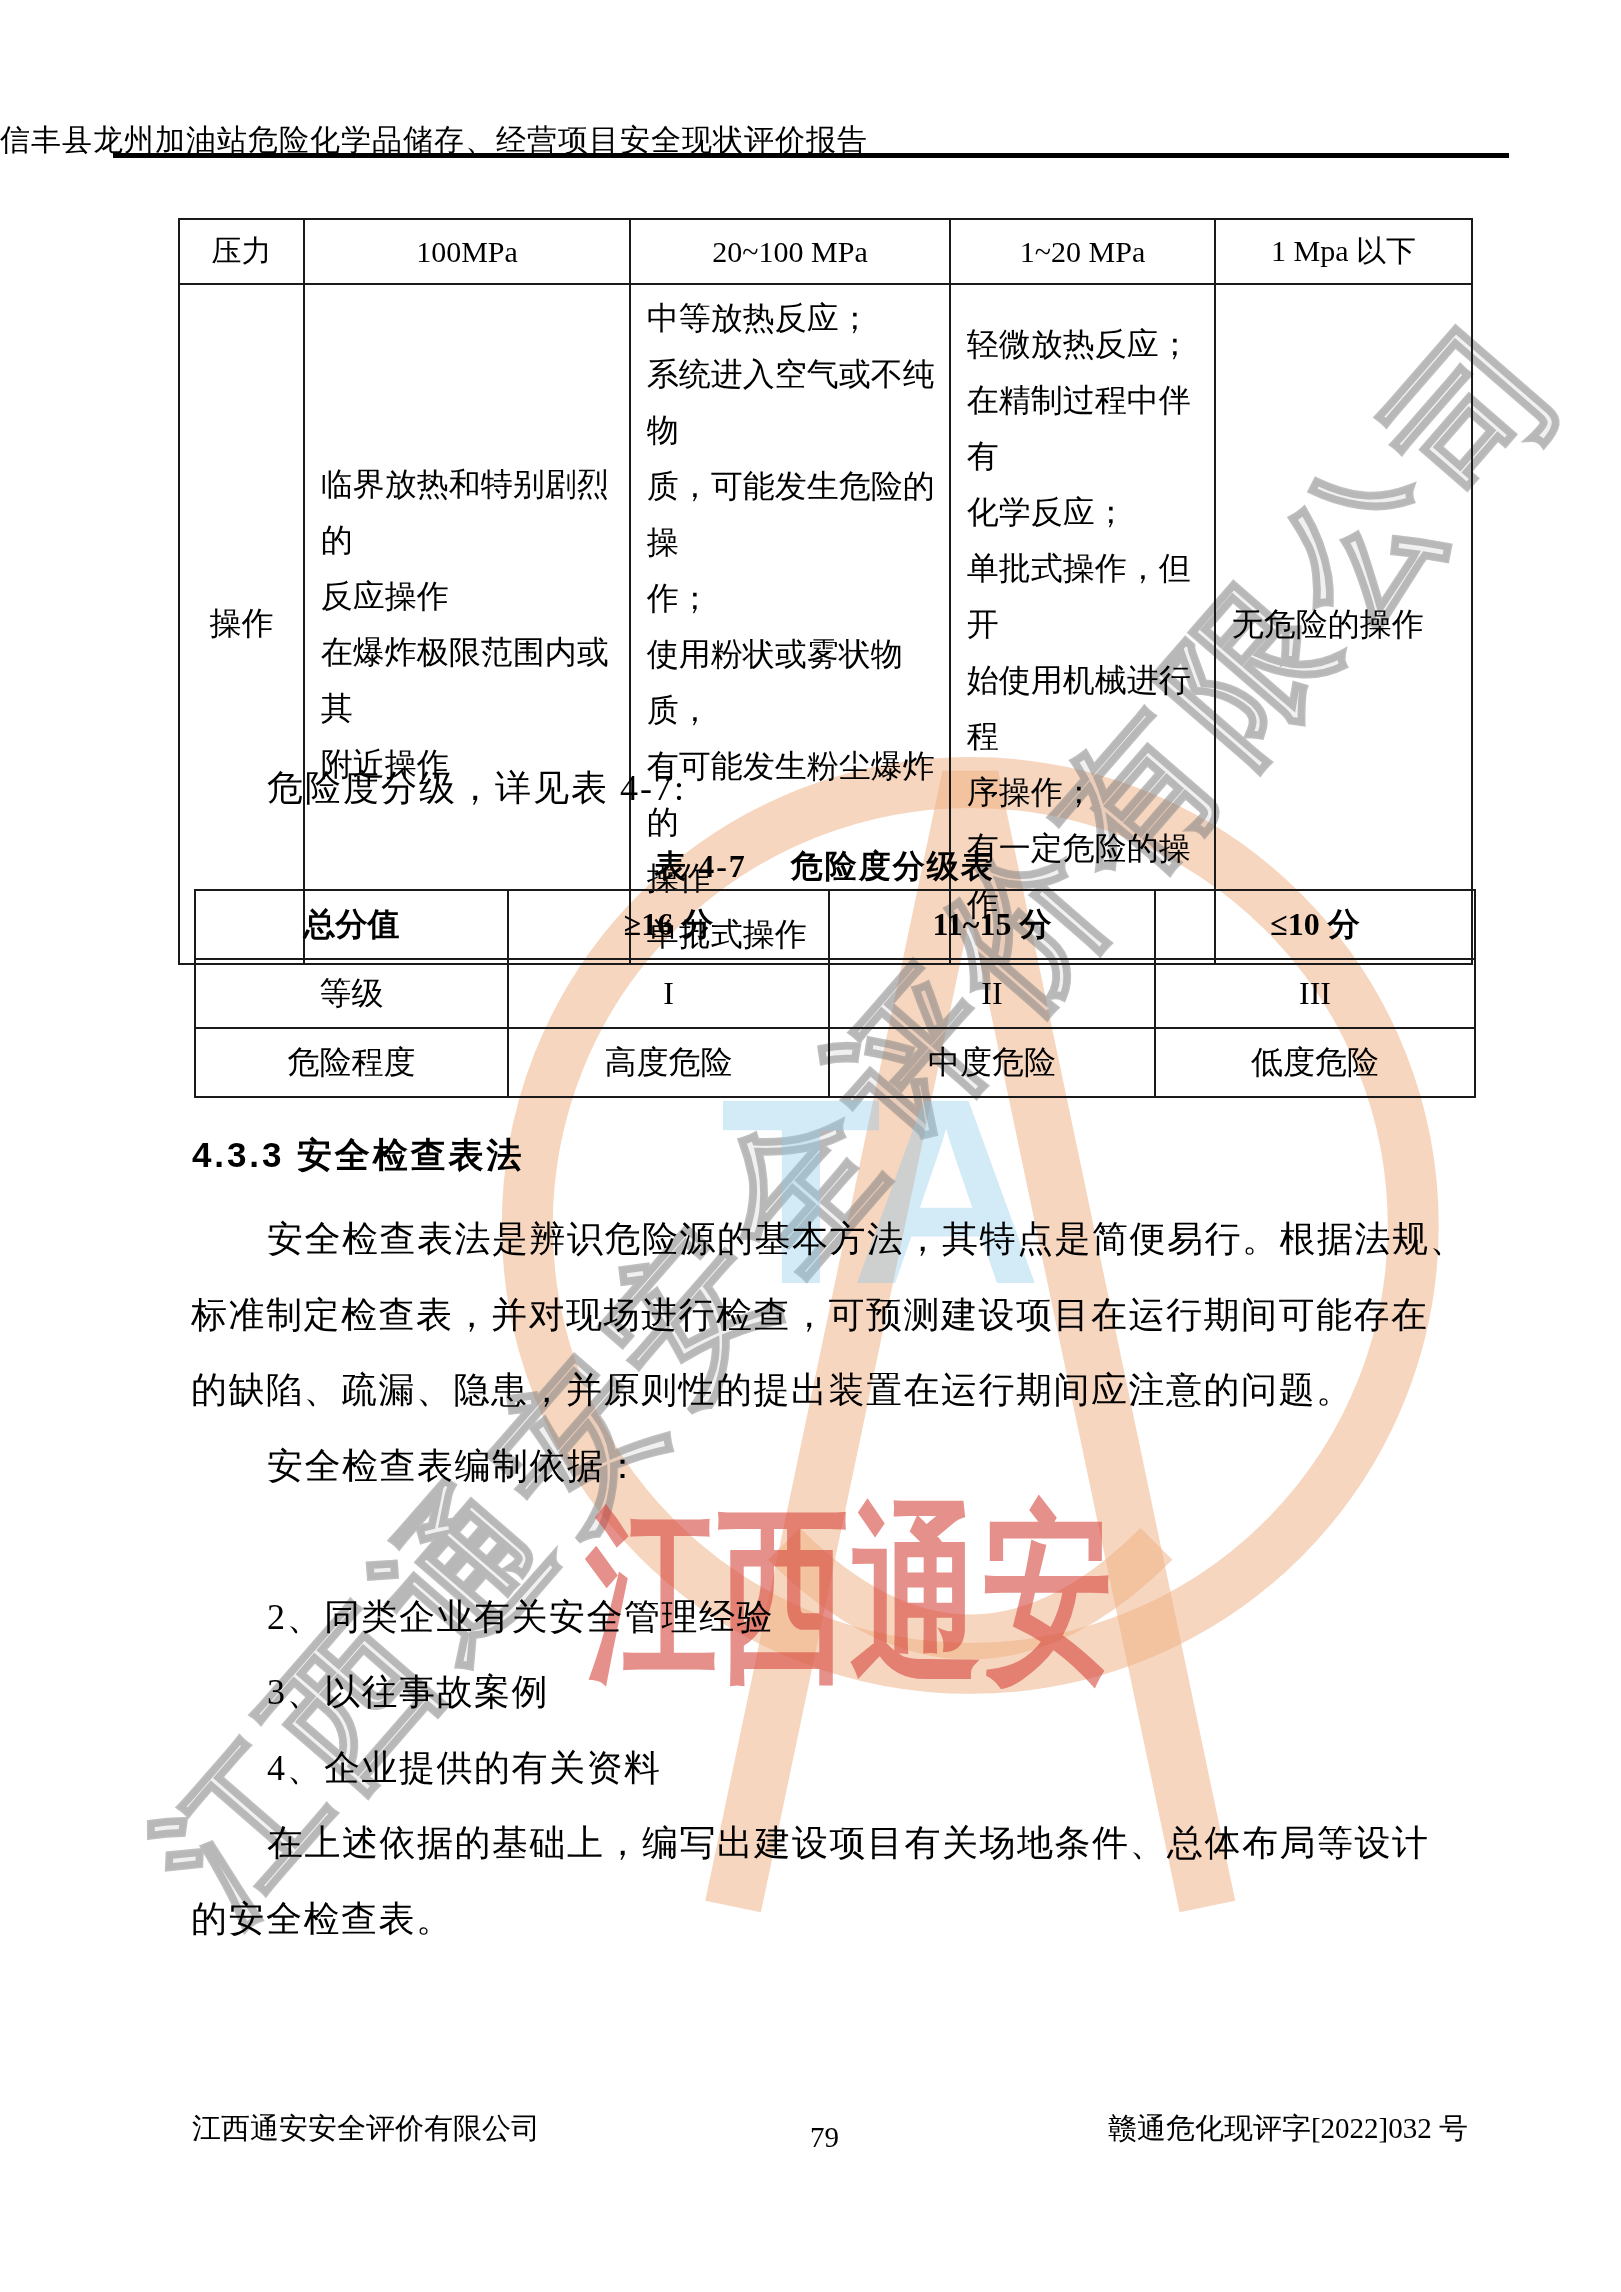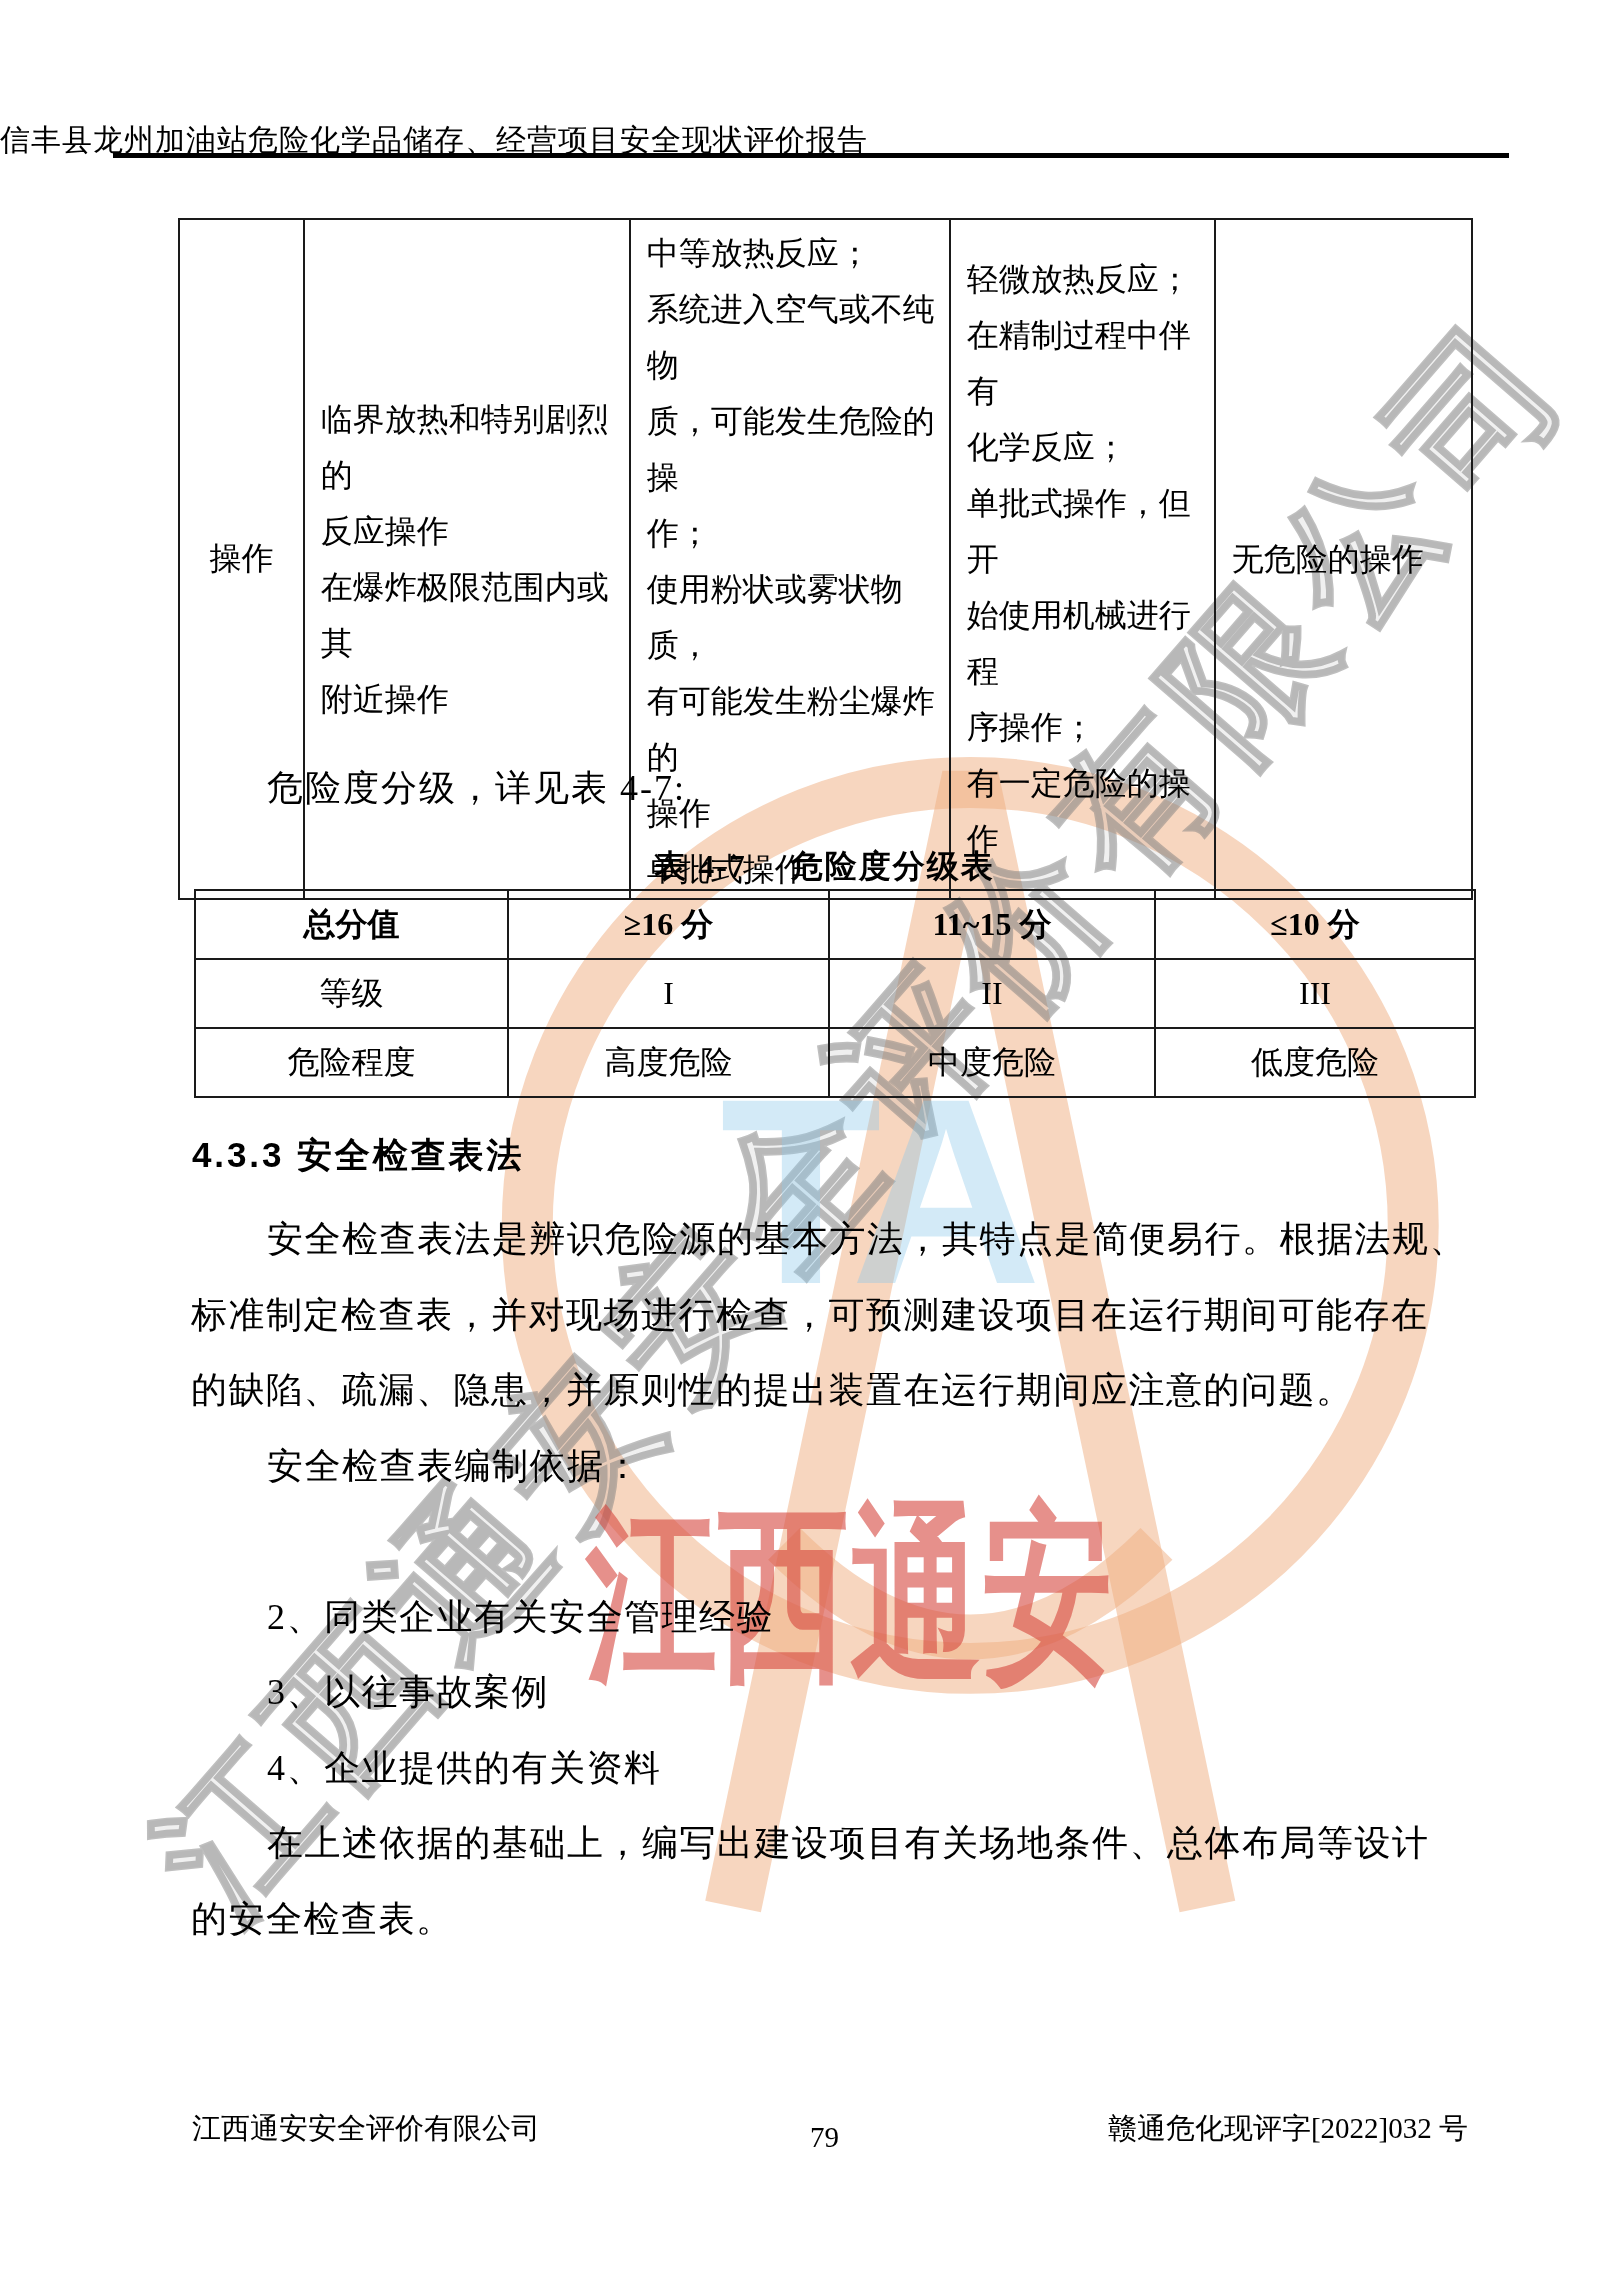--- a/index.html
+++ b/index.html
@@ -94,20 +94,27 @@
 
   <table class="ptable">
     <colgroup>
       <col style="width:125px">
         <col style="width:326px">
         <col style="width:320px">
         <col style="width:265px">
         <col style="width:257px">
     </colgroup>
     <tbody>
+      <tr class="hrow">
+        <td>压力</td>
+        <td>100MPa</td>
+        <td>20~100 MPa</td>
+        <td>1~20 MPa</td>
+        <td>1 Mpa 以下</td>
+      </tr>
       <tr class="brow">
         <td class="c-label">操作</td>
         <td class="pad">
             <div class="pre">临界放热和特别剧烈的
 反应操作
 在爆炸极限范围内或其
 附近操作</div>
           </td>
         <td class="pad vtop">
             <div class="pre">中等放热反应；

